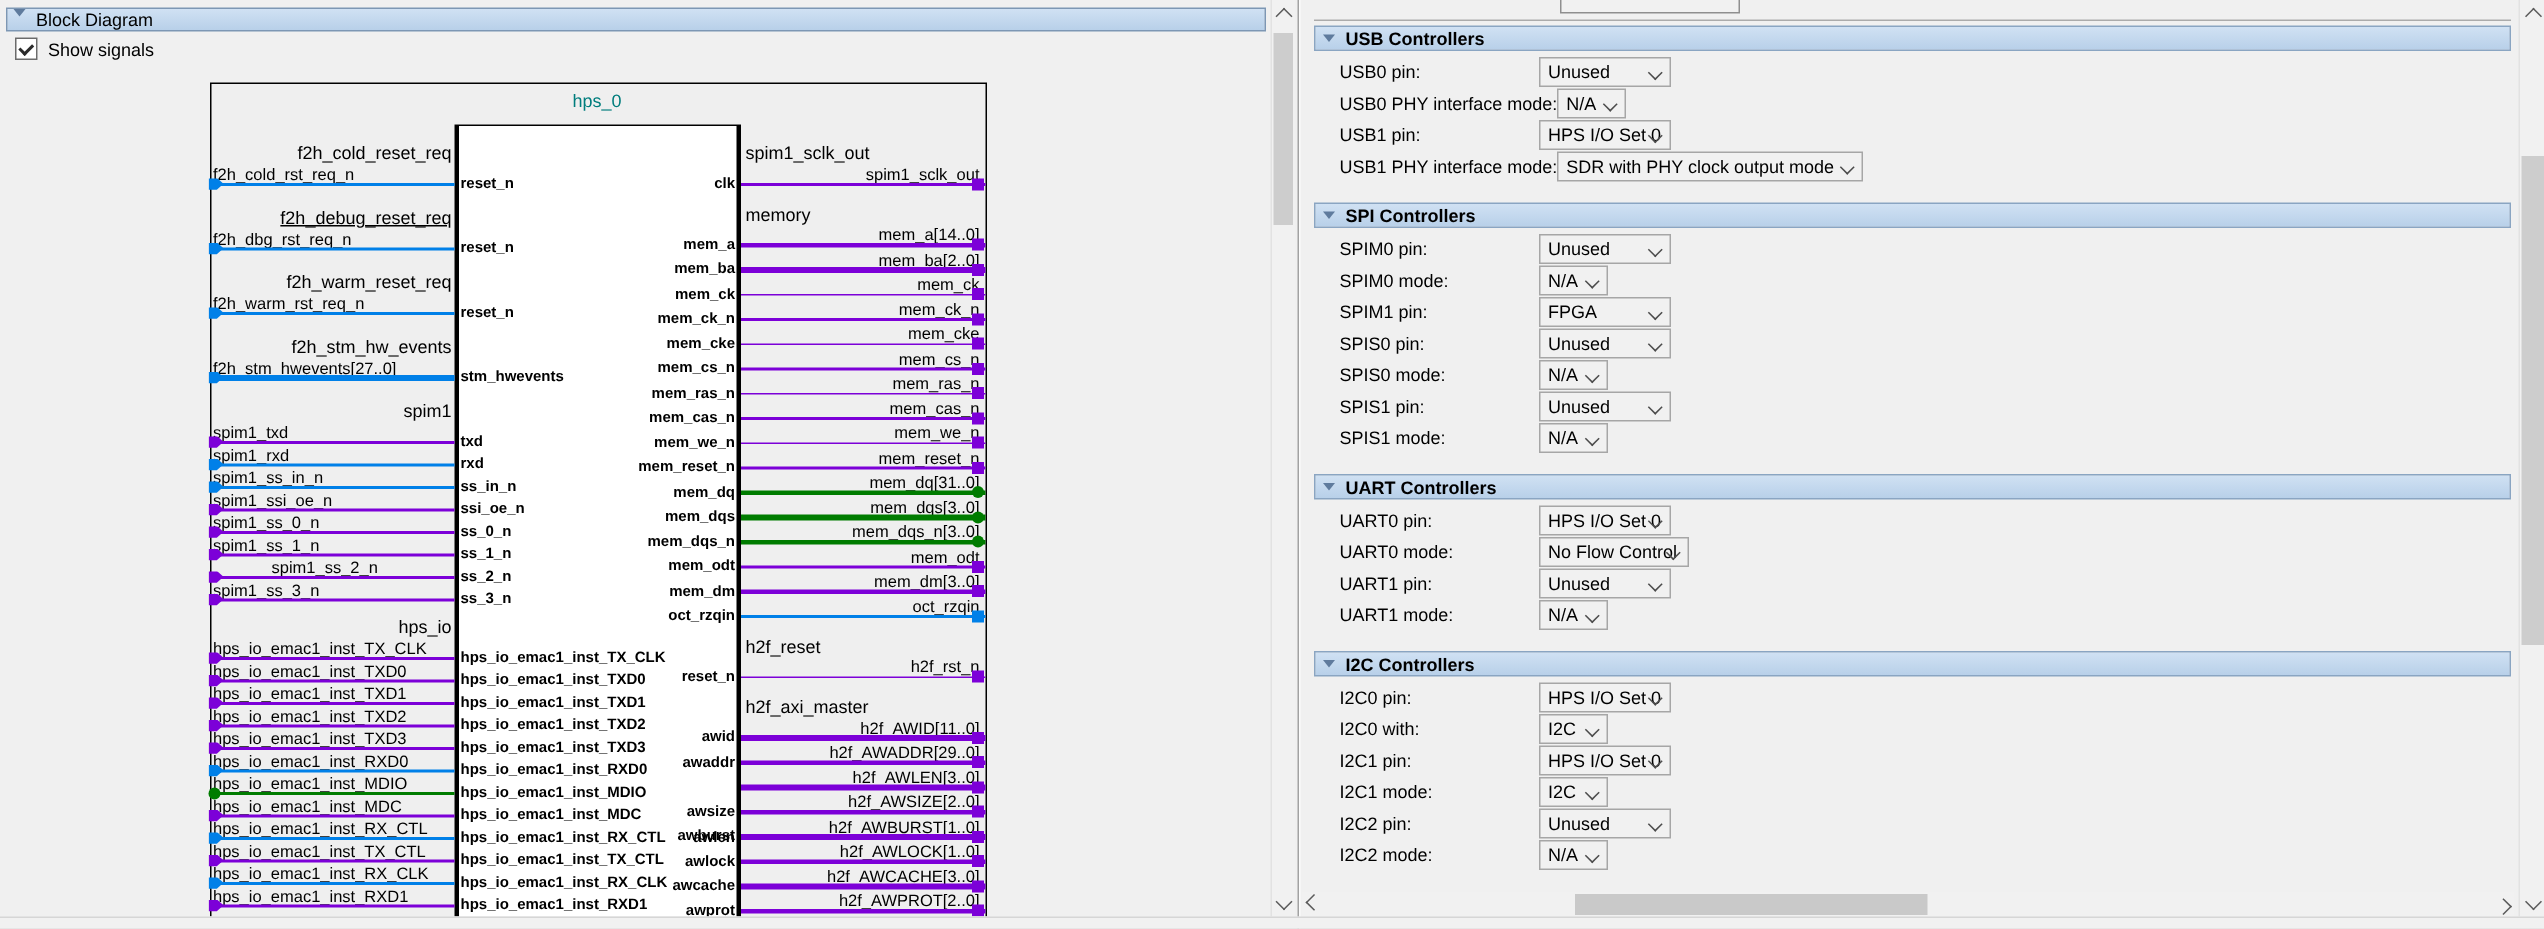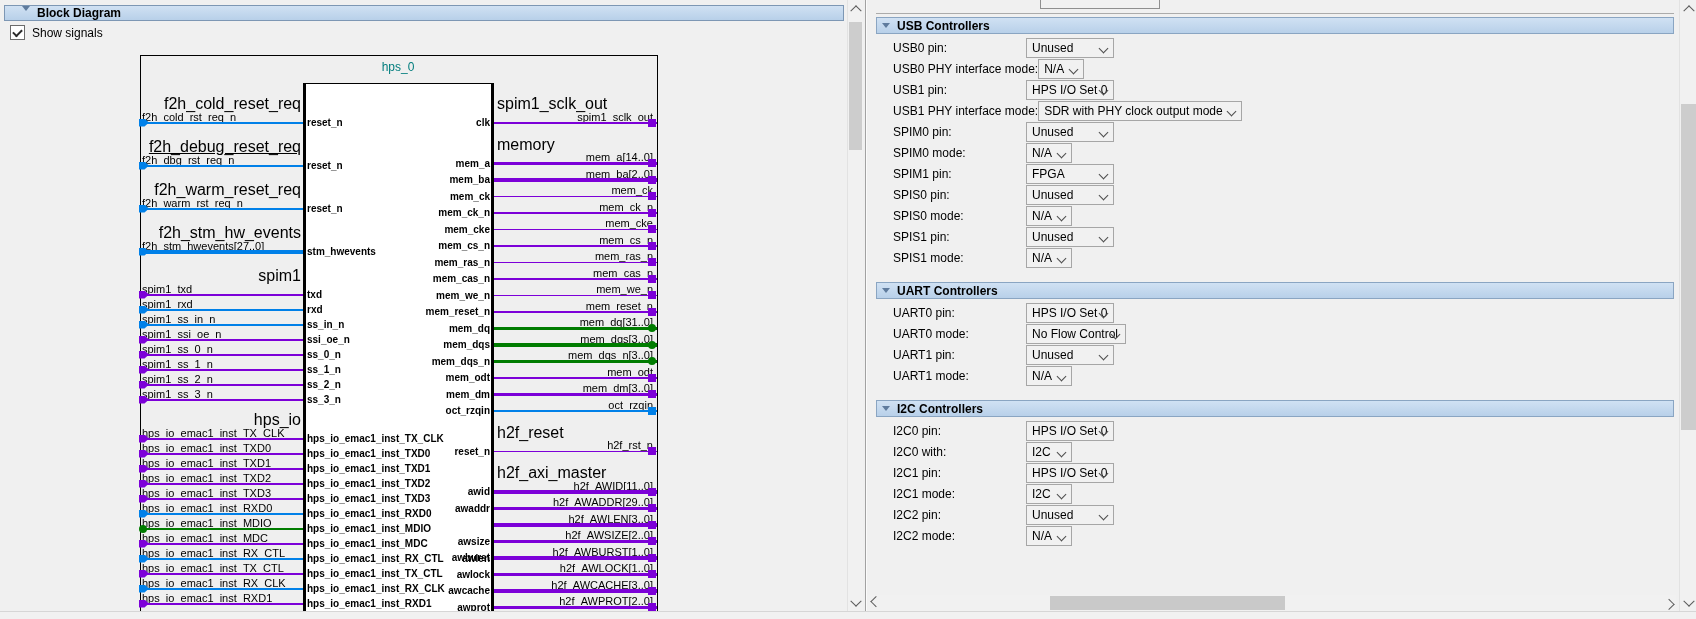--- a/index.html
+++ b/index.html
@@ -1,35 +1,35 @@
 <!DOCTYPE html>
 <html><head>
 <meta charset="utf-8">
 <style>
   html,body{margin:0;padding:0;background:#d8d8d8}
   #root{position:relative;width:1696px;height:619px;background:#f0f0f0;overflow:hidden;
         font-family:"Liberation Sans",sans-serif;font-size:12px;color:#000}
   
   .hdrbar{position:absolute;display:flex;align-items:flex-start;gap:7px;box-sizing:border-box;
           background:linear-gradient(#d0e1f3,#b8d0e9);border:1px solid #7d97b4;
-          font-weight:bold;font-size:12px;padding-left:17px}
+          font-weight:normal;font-size:12px;padding-left:4px}
   .tri{width:0;height:0;border-left:4px solid transparent;border-right:4px solid transparent;
        border-top:5px solid #5f7b9d;flex:none}
   
   .showsig{position:absolute;left:10px;top:25px;display:flex;align-items:center;gap:7px;cursor:default}
   .cbx{width:13px;height:13px;background:#fff;border:1px solid #6b6b6b;position:relative;flex:none}
   .cbx::after{content:"";position:absolute;left:2px;top:2.5px;width:7px;height:4px;
               border-left:2px solid #2b2b2b;border-bottom:2px solid #2b2b2b;transform:rotate(-45deg)}
   
   #diagram{position:absolute;left:0;top:44px;width:1000px;height:567px;overflow:hidden}
   .sysbox{position:absolute;left:140px;top:11px;width:516px;height:640px;border:1px solid #000;background:#efefef}
   .systitle{position:absolute;left:140px;top:16px;width:516px;text-align:center;color:#007d7d;font-size:12px}
   .blk{position:absolute;left:303px;top:39px;width:191px;height:640px;box-sizing:border-box;background:#fff;
        border:1px solid #000;border-left-width:3px;border-right-width:3px}
-  .gl{position:absolute;font-size:16px;white-space:nowrap}
+  .gl{position:absolute;font-size:12px;white-space:nowrap}
   .gw{left:140px;width:161px;text-align:right}
   .ge{left:497px}
   .sn{position:absolute;font-size:11px;white-space:nowrap}
   .snw{left:142px}
   .sne{left:497px;width:156px;text-align:right}
   .wire{position:absolute}
   .pt{position:absolute;font-size:10px;font-weight:bold;white-space:nowrap}
   .ptw{left:307px}
   .pte{left:380px;width:110px;text-align:right}
   .gly{position:absolute;width:10px;height:8px}
@@ -117,21 +117,21 @@
       <div class="gly glyw" style="top: 291.5px; left: 139px; background: rgb(124, 0, 216);"></div>
       <div class="pt ptw" style="top: 290px;">ssi_oe_n</div>
       <div class="sn snw" style="top: 298.5px;">spim1_ss_0_n</div>
       <div class="wire" style="top: 310.25px; height: 1.5px; left: 141px; width: 162px; background: rgb(124, 0, 216);"></div>
       <div class="gly glyw" style="top: 306.5px; left: 139px; background: rgb(124, 0, 216);"></div>
       <div class="pt ptw" style="top: 305px;">ss_0_n</div>
       <div class="sn snw" style="top: 313.5px;">spim1_ss_1_n</div>
       <div class="wire" style="top: 325.25px; height: 1.5px; left: 141px; width: 162px; background: rgb(124, 0, 216);"></div>
       <div class="gly glyw" style="top: 321.5px; left: 139px; background: rgb(124, 0, 216);"></div>
       <div class="pt ptw" style="top: 320px;">ss_1_n</div>
-      <div class="sn snw" style="top: 328.5px;">spim1_ss_2_n</div>
+      <div class="sn snw" style="top: 328.5px; margin-left: 39px;">spim1_ss_2_n</div>
       <div class="wire" style="top: 340.25px; height: 1.5px; left: 141px; width: 162px; background: rgb(124, 0, 216);"></div>
       <div class="gly glyw" style="top: 336.5px; left: 139px; background: rgb(124, 0, 216);"></div>
       <div class="pt ptw" style="top: 335px;">ss_2_n</div>
       <div class="sn snw" style="top: 343.5px;">spim1_ss_3_n</div>
       <div class="wire" style="top: 355.25px; height: 1.5px; left: 141px; width: 162px; background: rgb(124, 0, 216);"></div>
       <div class="gly glyw" style="top: 351.5px; left: 139px; background: rgb(124, 0, 216);"></div>
       <div class="pt ptw" style="top: 350px;">ss_3_n</div>
       <div class="gl gw" style="top: 367px;">hps_io</div>
       <div class="sn snw" style="top: 382.5px;">hps_io_emac1_inst_TX_CLK</div>
       <div class="wire" style="top: 394.25px; height: 1.5px; left: 141px; width: 162px; background: rgb(124, 0, 216);"></div>
@@ -333,20 +333,24 @@
           <div class="chevd"></div>
         </div>
       </div>
       <div class="prow">
         <div class="plab">USB1 PHY interface mode:</div>
         <div class="combo w-xl">
           <div>SDR with PHY clock output mode</div>
           <div class="chevd"></div>
         </div>
       </div>
+      <div class="sech later">
+        <div class="tri"></div>
+        <div>SPI Controllers</div>
+      </div>
       <div class="prow">
         <div class="plab">SPIM0 pin:</div>
         <div class="combo w-m">
           <div>Unused</div>
           <div class="chevd"></div>
         </div>
       </div>
       <div class="prow">
         <div class="plab">SPIM0 mode:</div>
         <div class="combo w-s">

